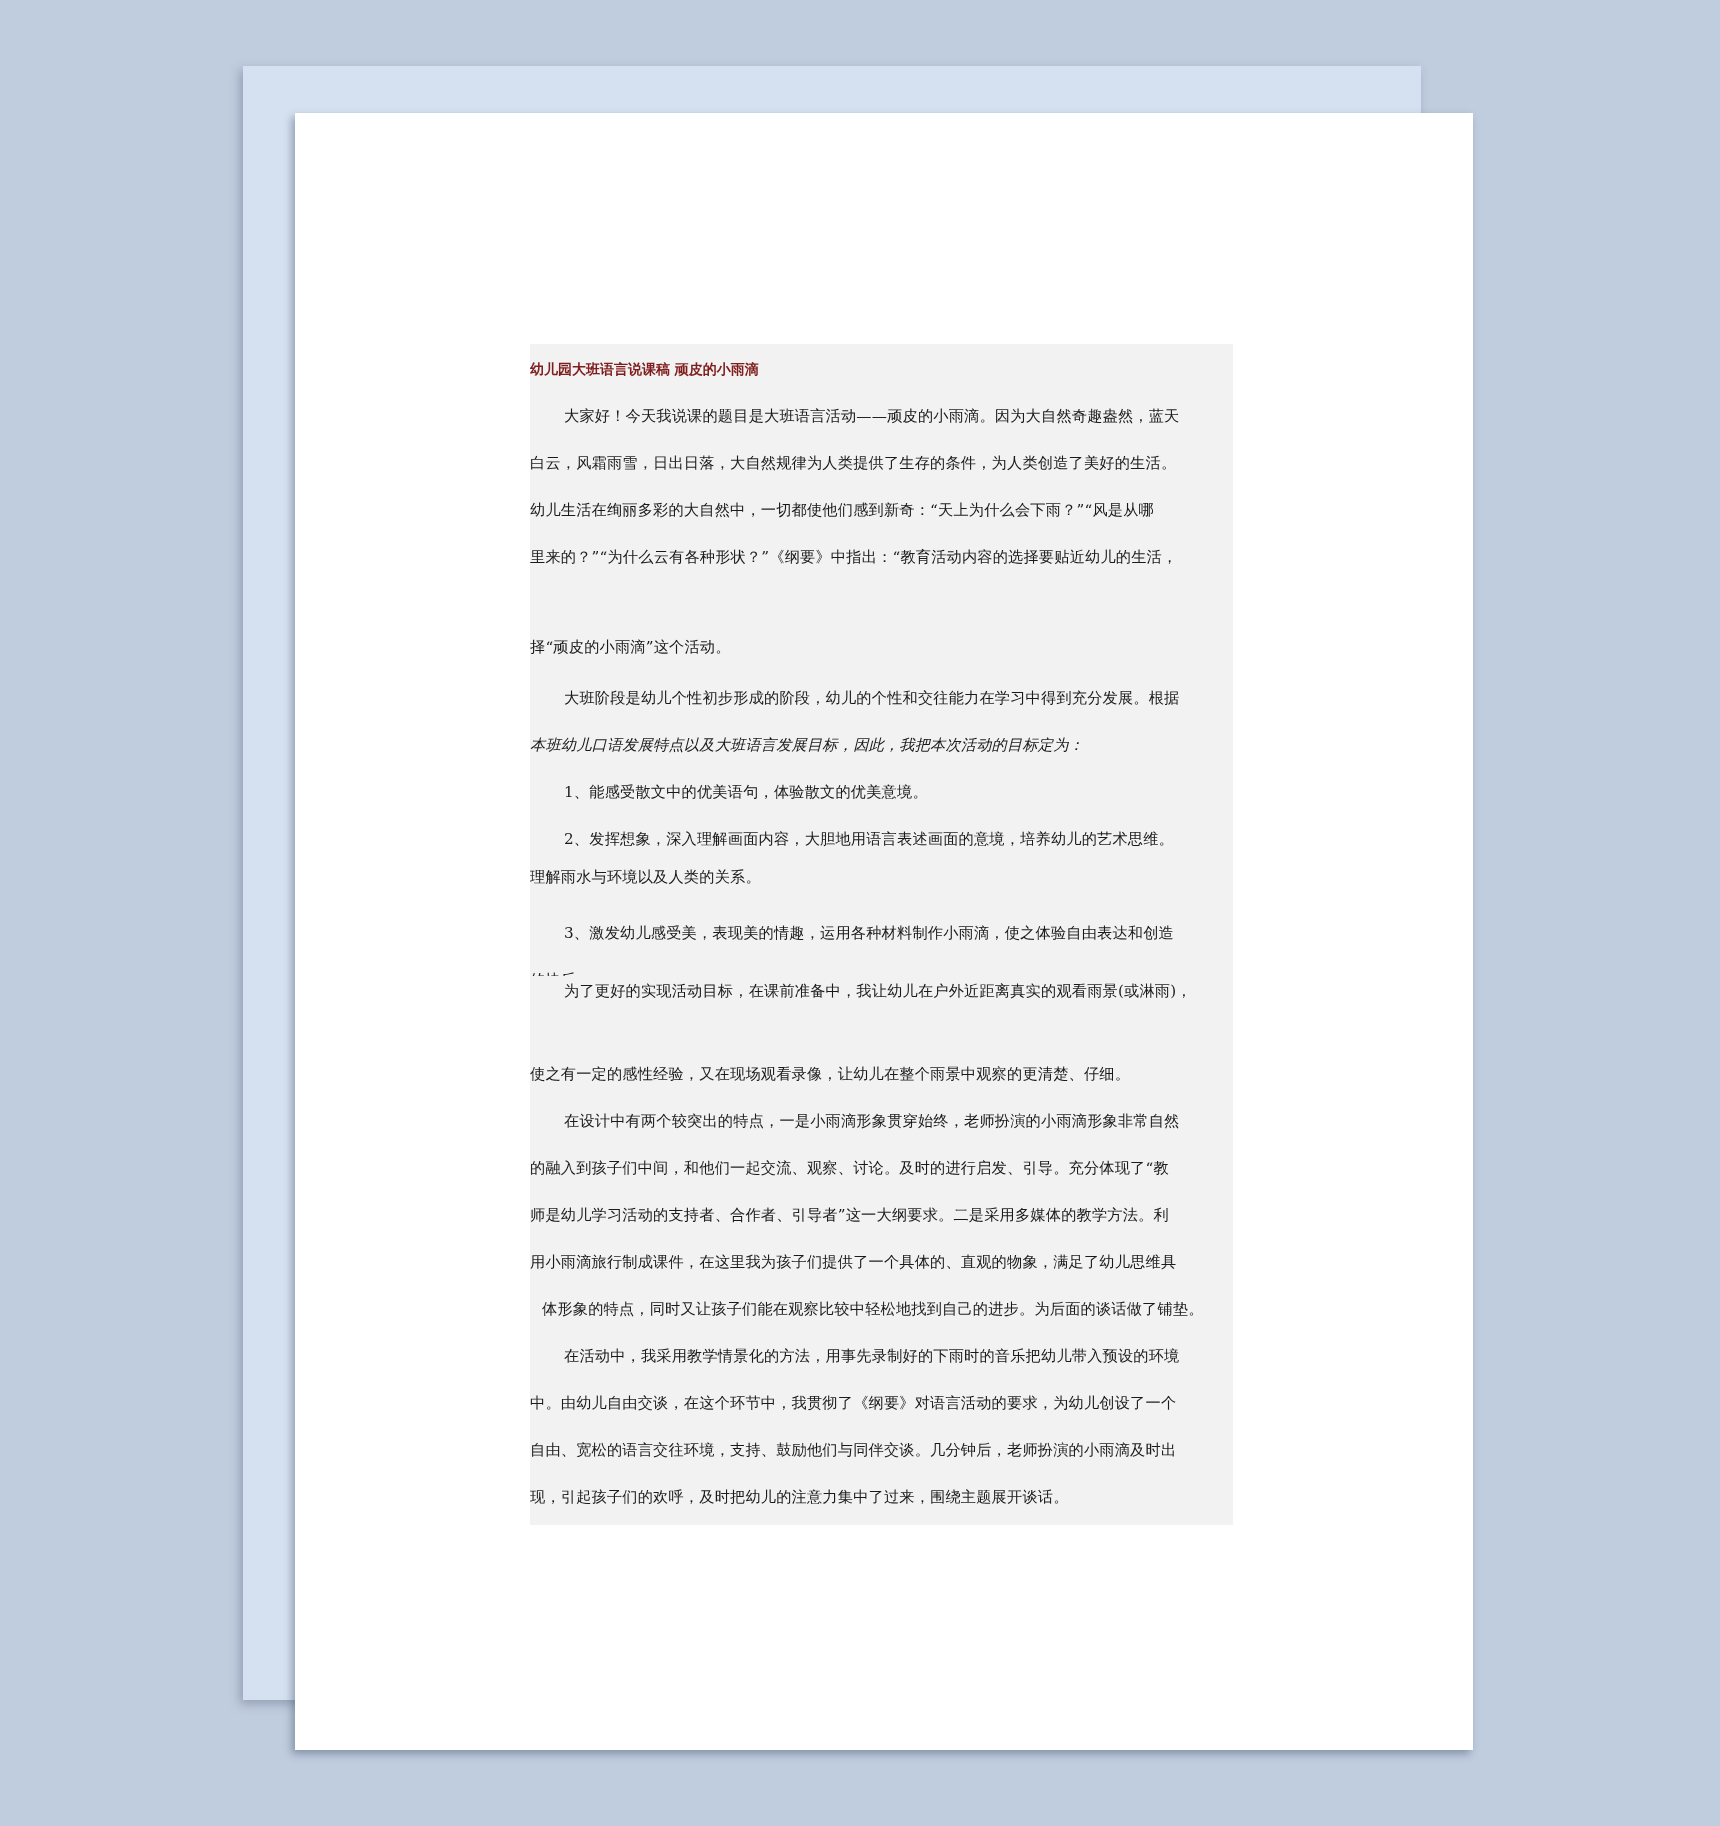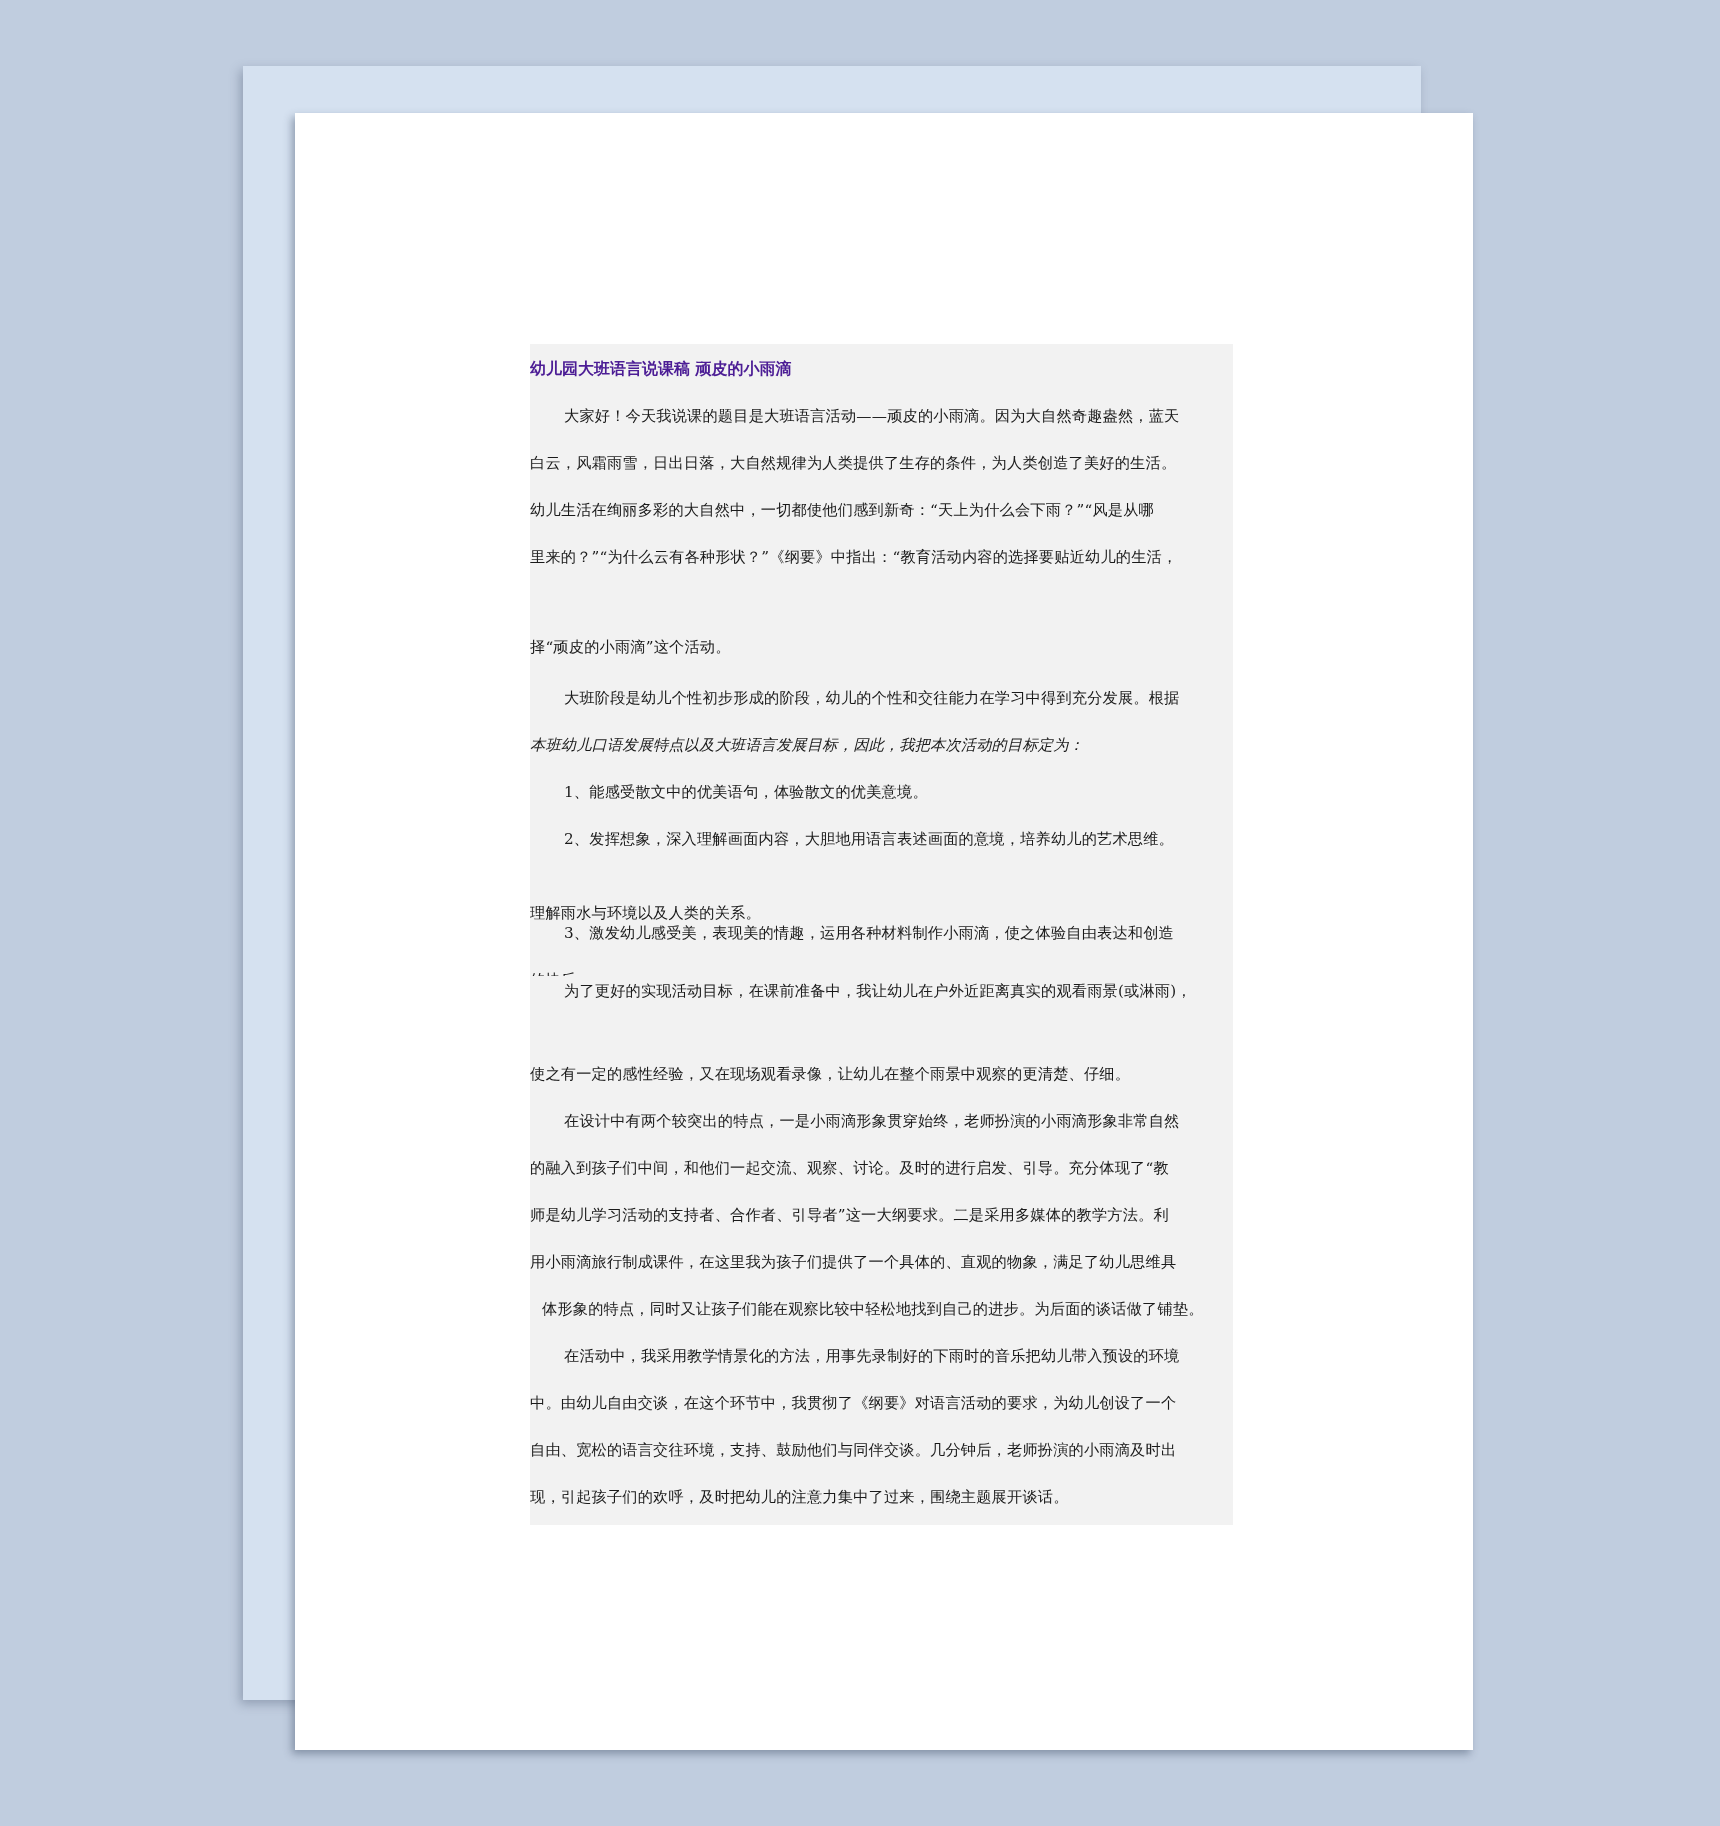--- a/index.html
+++ b/index.html
@@ -53,22 +53,22 @@
   .line.overflow {
     background: #f2f2f2;
     padding-right: 6px;
   }
   .line.indent {
     padding-left: 34px;
   }
   .title {
     font-family: "DejaVu Sans", "Liberation Sans", sans-serif;
     font-weight: bold;
-    font-size: 16px;
-    color: #4c1d95;
+    font-size: 14px;
+    color: #7f1d1d;
     letter-spacing: 0;
   }
 </style>
 </head>
 <body>
 
 <div class="back-page"></div>
 
 <div class="front-page">
   <div class="text-block">
@@ -78,21 +78,21 @@
     <div class="line indent" style="top:57px;">大家好！今天我说课的题目是大班语言活动——顽皮的小雨滴。因为大自然奇趣盎然，蓝天</div>
     <div class="line" style="top:151px;">幼儿生活在绚丽多彩的大自然中，一切都使他们感到新奇：“天上为什么会下雨？”“风是从哪</div>
     <div class="line overflow" style="top:198px;">里来的？”“为什么云有各种形状？”《纲要》中指出：“教育活动内容的选择要贴近幼儿的生活，</div>
     <div class="line" style="top:288px;">择“顽皮的小雨滴”这个活动。</div>
 
     <div class="line indent" style="top:339px;">大班阶段是幼儿个性初步形成的阶段，幼儿的个性和交往能力在学习中得到充分发展。根据</div>
     <div class="line" style="top:386px;font-style:italic;">本班幼儿口语发展特点以及大班语言发展目标，因此，我把本次活动的目标定为：</div>
 
     <div class="line indent" style="top:433px;">1、能感受散文中的优美语句，体验散文的优美意境。</div>
     <div class="line indent" style="top:480px;">2、发挥想象，深入理解画面内容，大胆地用语言表述画面的意境，培养幼儿的艺术思维。</div>
-    <div class="line" style="top:554px;">理解雨水与环境以及人类的关系。</div>
+    <div class="line" style="top:518px;">理解雨水与环境以及人类的关系。</div>
     <div class="line indent" style="top:574px;">3、激发幼儿感受美，表现美的情趣，运用各种材料制作小雨滴，使之体验自由表达和创造</div>
     <div class="line" style="top:621px;">的快乐。</div>
 
     <div class="line indent overflow" style="top:632px;">为了更好的实现活动目标，在课前准备中，我让幼儿在户外近距离真实的观看雨景(或淋雨)，</div>
     <div class="line" style="top:715px;">使之有一定的感性经验，又在现场观看录像，让幼儿在整个雨景中观察的更清楚、仔细。</div>
 
     <div class="line indent" style="top:762px;">在设计中有两个较突出的特点，一是小雨滴形象贯穿始终，老师扮演的小雨滴形象非常自然</div>
     <div class="line" style="top:809px;">的融入到孩子们中间，和他们一起交流、观察、讨论。及时的进行启发、引导。充分体现了“教</div>
     <div class="line" style="top:856px;">师是幼儿学习活动的支持者、合作者、引导者”这一大纲要求。二是采用多媒体的教学方法。利</div>
     <div class="line" style="top:903px;">用小雨滴旅行制成课件，在这里我为孩子们提供了一个具体的、直观的物象，满足了幼儿思维具</div>

